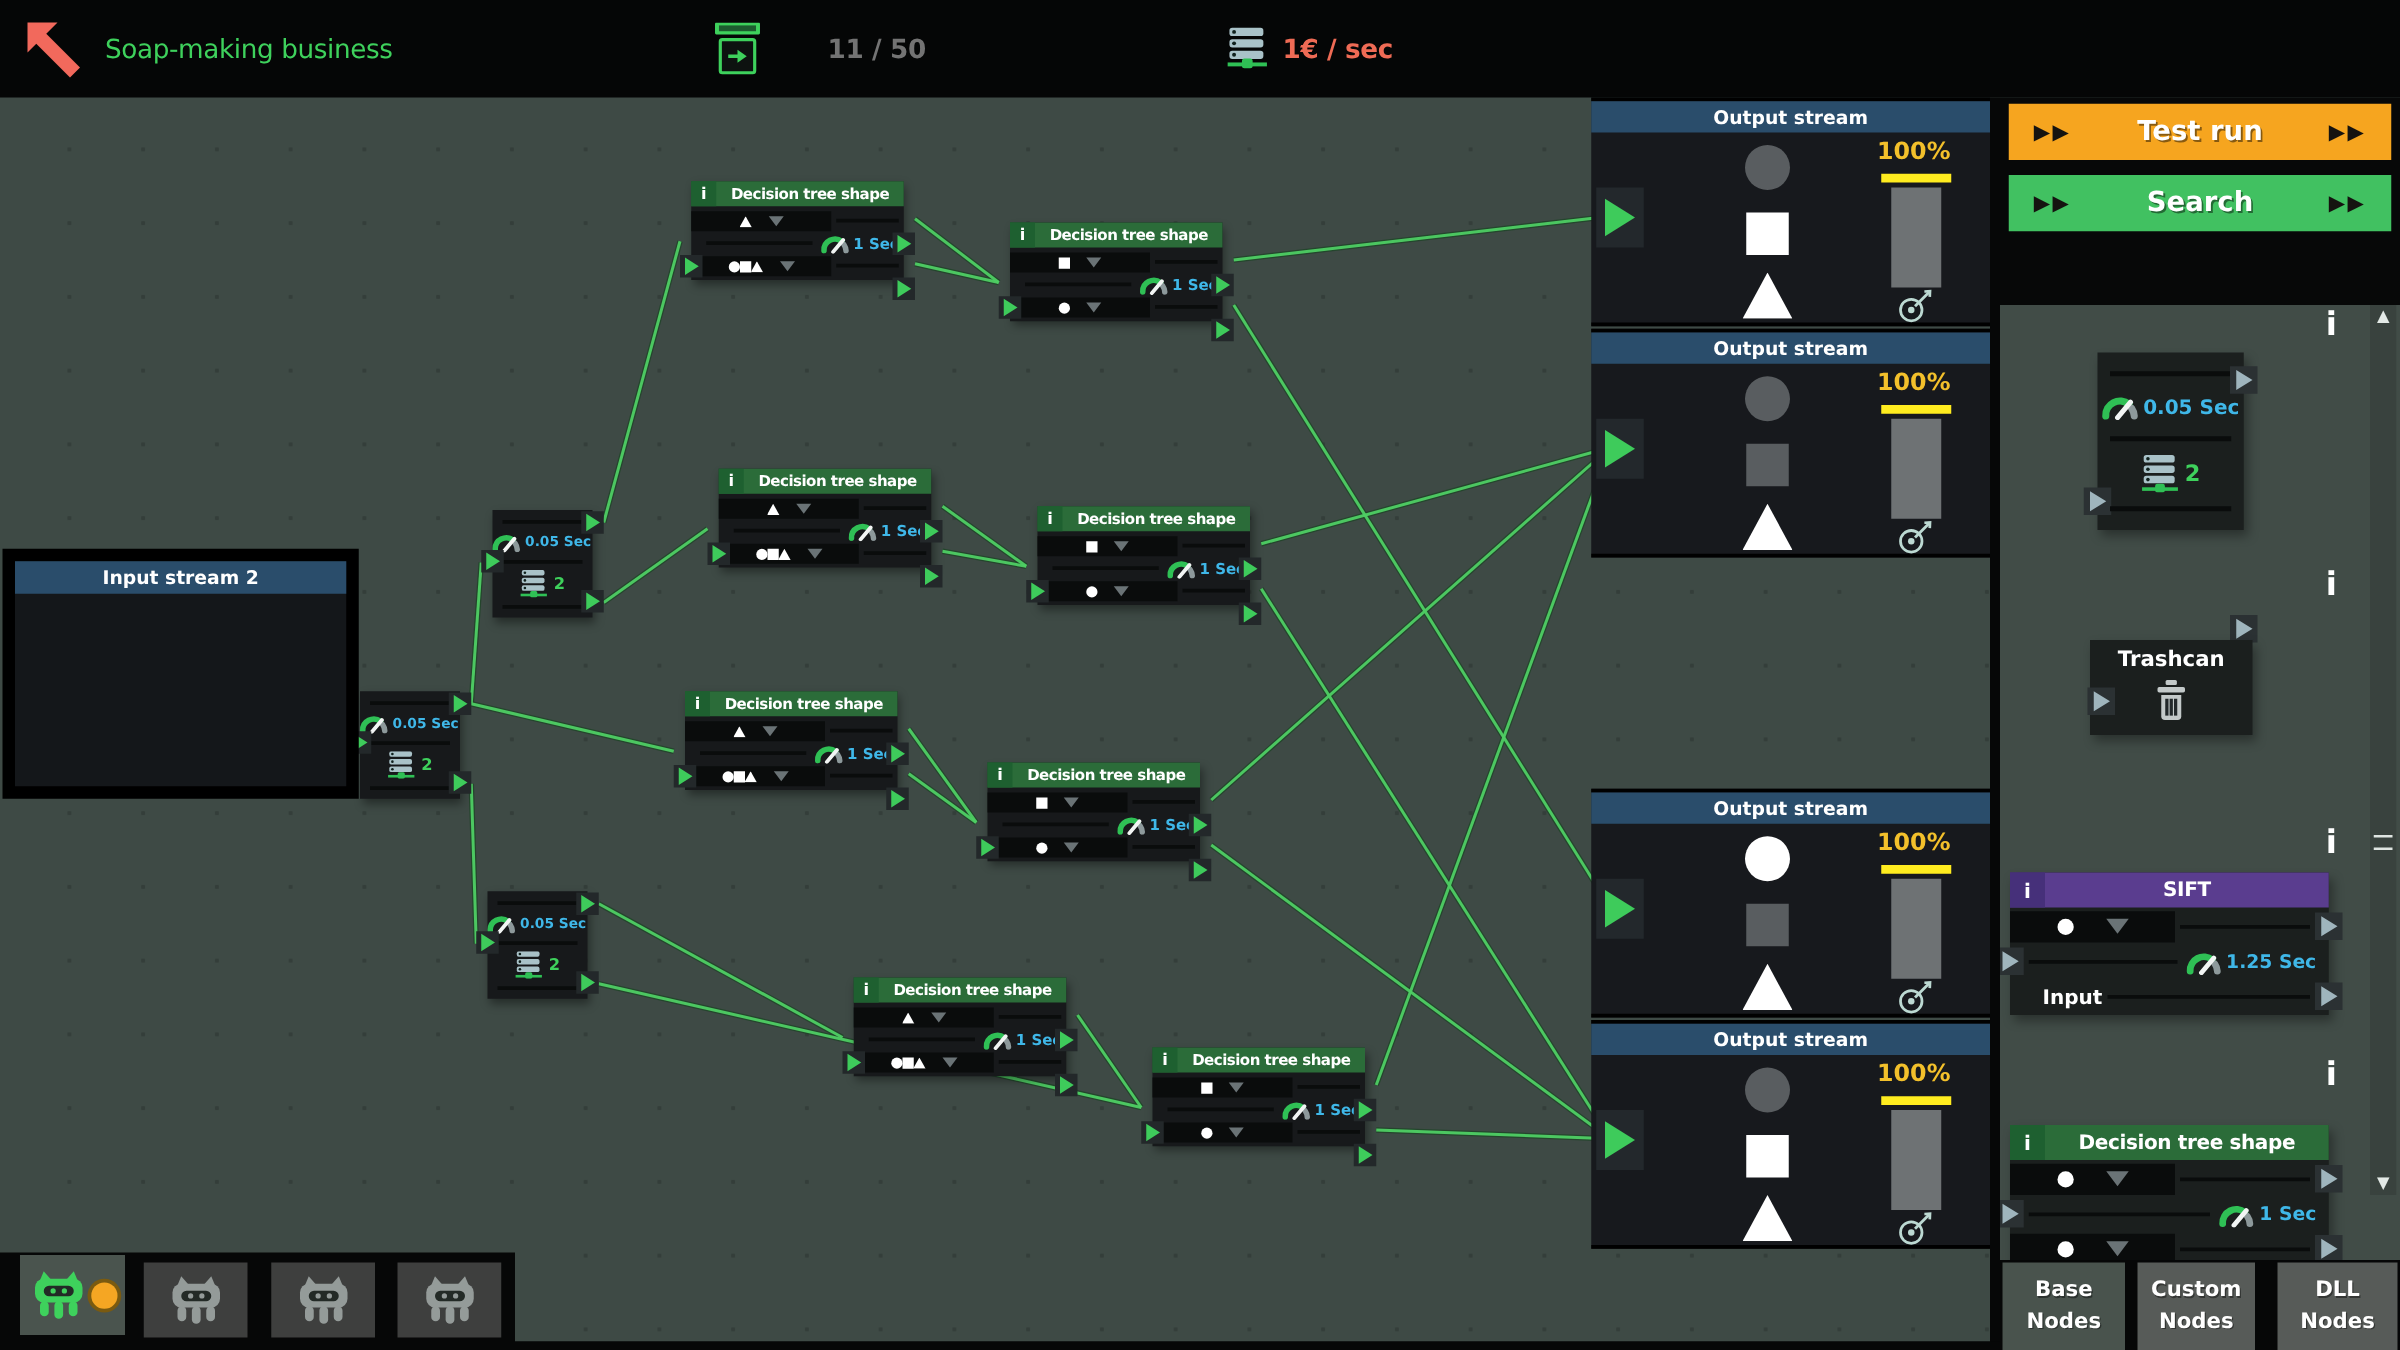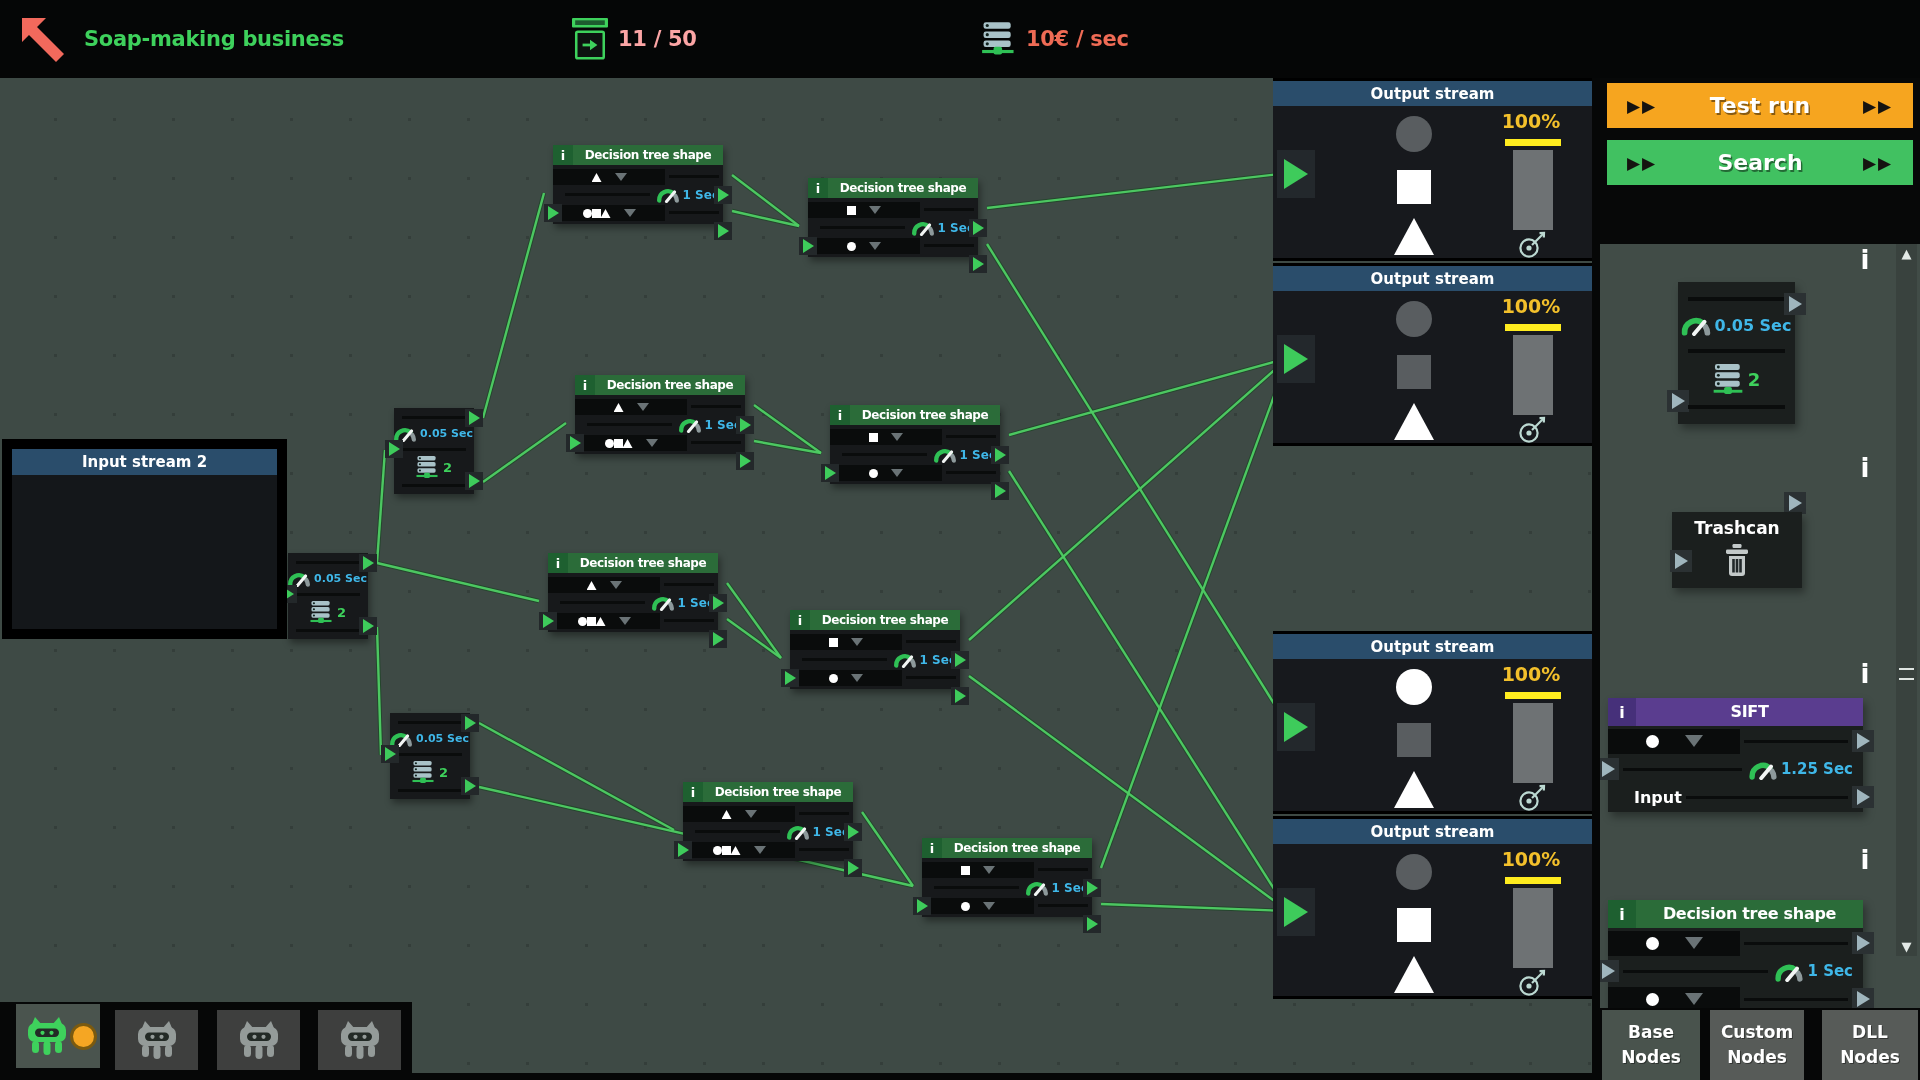--- a/index.html
+++ b/index.html
@@ -3,27 +3,27 @@
 <meta charset="utf-8">
 <style>
 html,body{margin:0;padding:0;background:#000;}
 #app{position:relative;width:1920px;height:1080px;background:#3e4944;overflow:hidden;
   font-family:"DejaVu Sans","Liberation Sans",sans-serif;-webkit-font-smoothing:antialiased;}
 
 #topbar{position:absolute;left:0;top:0;width:1920px;height:78px;background:#050606;z-index:10;}
 .tb-group{position:absolute;top:0;height:78px;display:flex;align-items:center;gap:10px;}
 .backbtn{position:absolute;left:20px;top:16px;width:46px;height:46px;cursor:pointer;}
 .titletxt{position:absolute;left:84px;top:0;height:78px;display:flex;align-items:center;
-  color:#3ed15c;font-size:21px;font-weight:bold;letter-spacing:-0.3px;}
+  color:#3ed15c;font-size:21px;font-weight:normal;letter-spacing:-0.3px;}
 .tb-counter{left:572px;}
 .tb-money{left:980px;}
 .tb-timer{left:1190px;}
 .tb-ico{width:36px;height:42px;display:inline-block;}
 .tb-val{font-size:21px;font-weight:bold;letter-spacing:-0.3px;}
-.v-yellow{color:#fca5a5;}
+.v-yellow{color:#737373;margin-left:44px;}
 .v-salmon{color:#ef6b55;}
 .v-blue{color:#3fb7e8;}
 
 #canvas{position:absolute;left:0;top:78px;width:1600px;height:1002px;
   background-color:#3e4a45;
   background-image:radial-gradient(circle,#343e3a 1.6px,transparent 2px);
   background-size:59px 59px;background-position:26px 12px;}
 #edges{position:absolute;left:0;top:0;z-index:1;}
 .eu{stroke:#1e4527;stroke-width:4.4;opacity:.8;}
 .eo{stroke:#4fce64;stroke-width:2.4;opacity:.95;}
@@ -229,21 +229,21 @@
               <rect x="1" y="0" width="19" height="4.6" rx="1.6" fill="#a9c2c8"></rect>
               <rect x="1" y="6.4" width="19" height="4.6" rx="1.6" fill="#a9c2c8"></rect>
               <rect x="1" y="12.8" width="19" height="4.6" rx="1.6" fill="#a9c2c8"></rect>
               <circle cx="3.6" cy="2.3" r="1.1" fill="#10211d"></circle>
               <circle cx="3.6" cy="8.7" r="1.1" fill="#10211d"></circle>
               <circle cx="3.6" cy="15.1" r="1.1" fill="#10211d"></circle>
               <rect x="0" y="19.4" width="22" height="2.2" fill="#2fc055"></rect>
               <rect x="8" y="17.2" width="6" height="5.4" rx="1.4" fill="#2fc055"></rect>
             </g>
           </svg></span>
-      <span class="tb-val v-salmon">10€ / sec</span>
+      <span class="tb-val v-salmon">1€ / sec</span>
     </div>
   </header>
 
   <div id="canvas">
     <svg id="edges" width="1600" height="1002">
         <line x1="258" y1="462" x2="279" y2="517" class="eu"></line>
         <line x1="377" y1="485" x2="385" y2="372" class="eu"></line>
         <line x1="377" y1="549" x2="381" y2="677" class="eu"></line>
         <line x1="377" y1="485" x2="539" y2="523" class="eu"></line>
         <line x1="483" y1="340" x2="544" y2="115" class="eu"></line>

